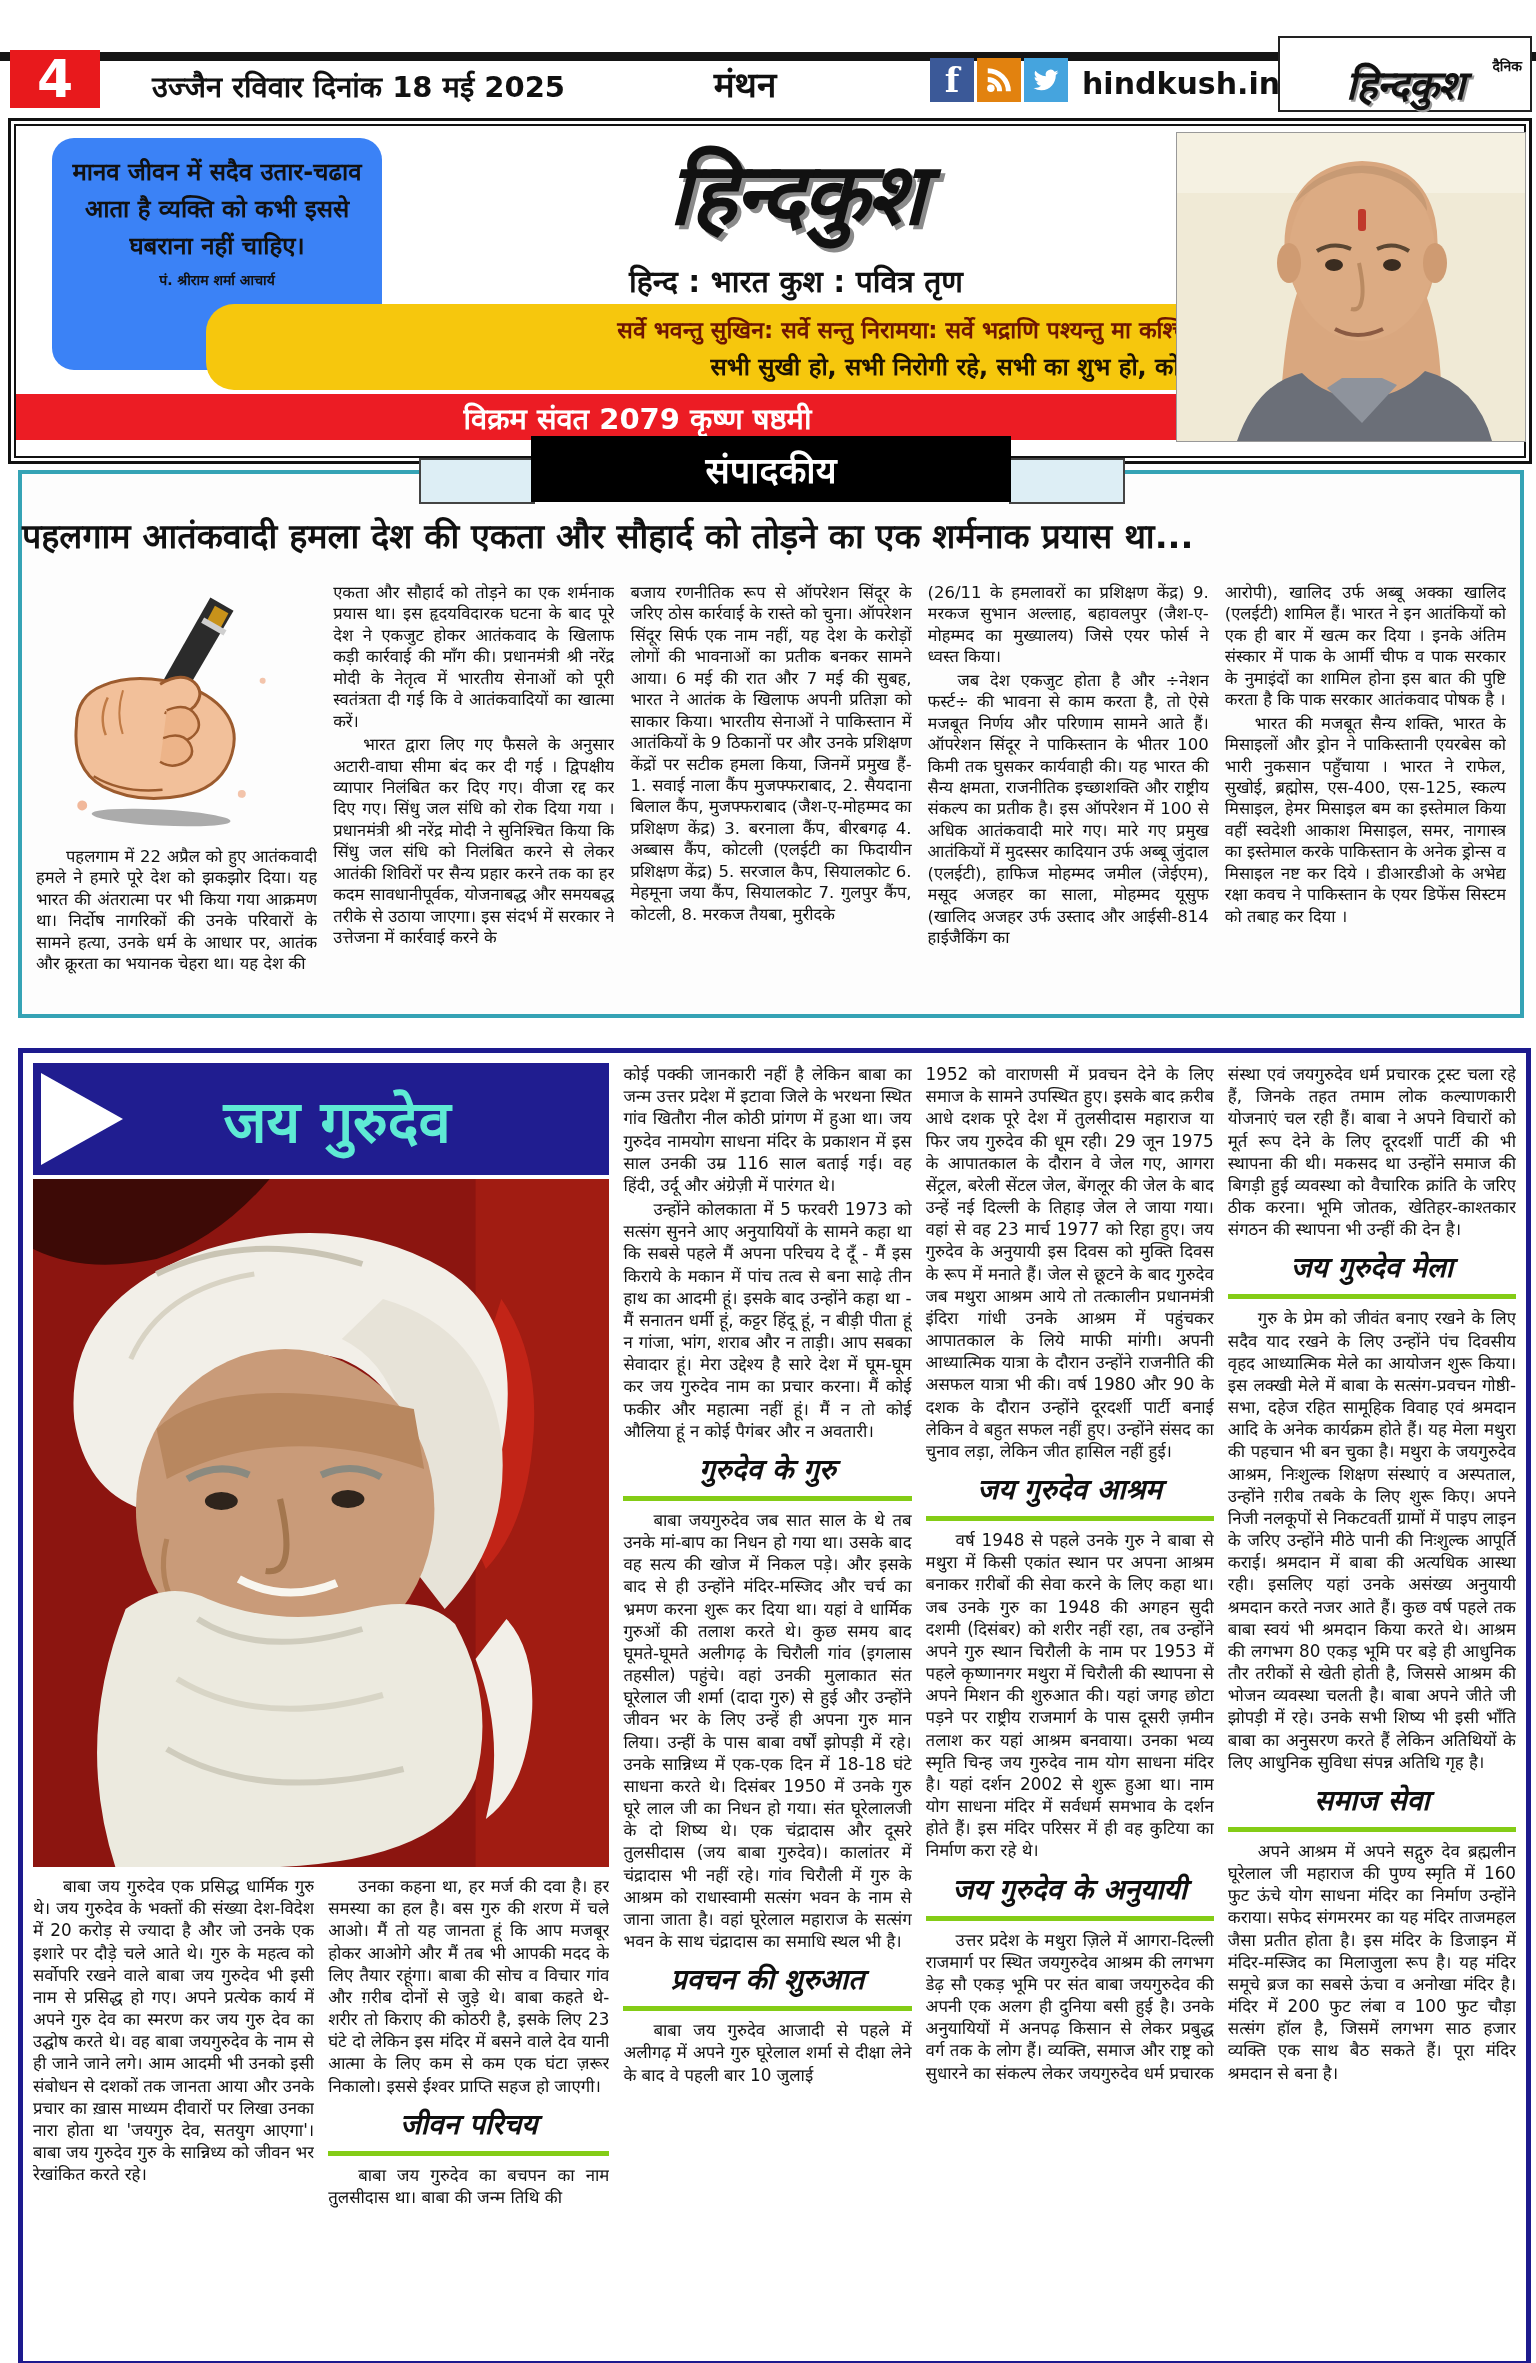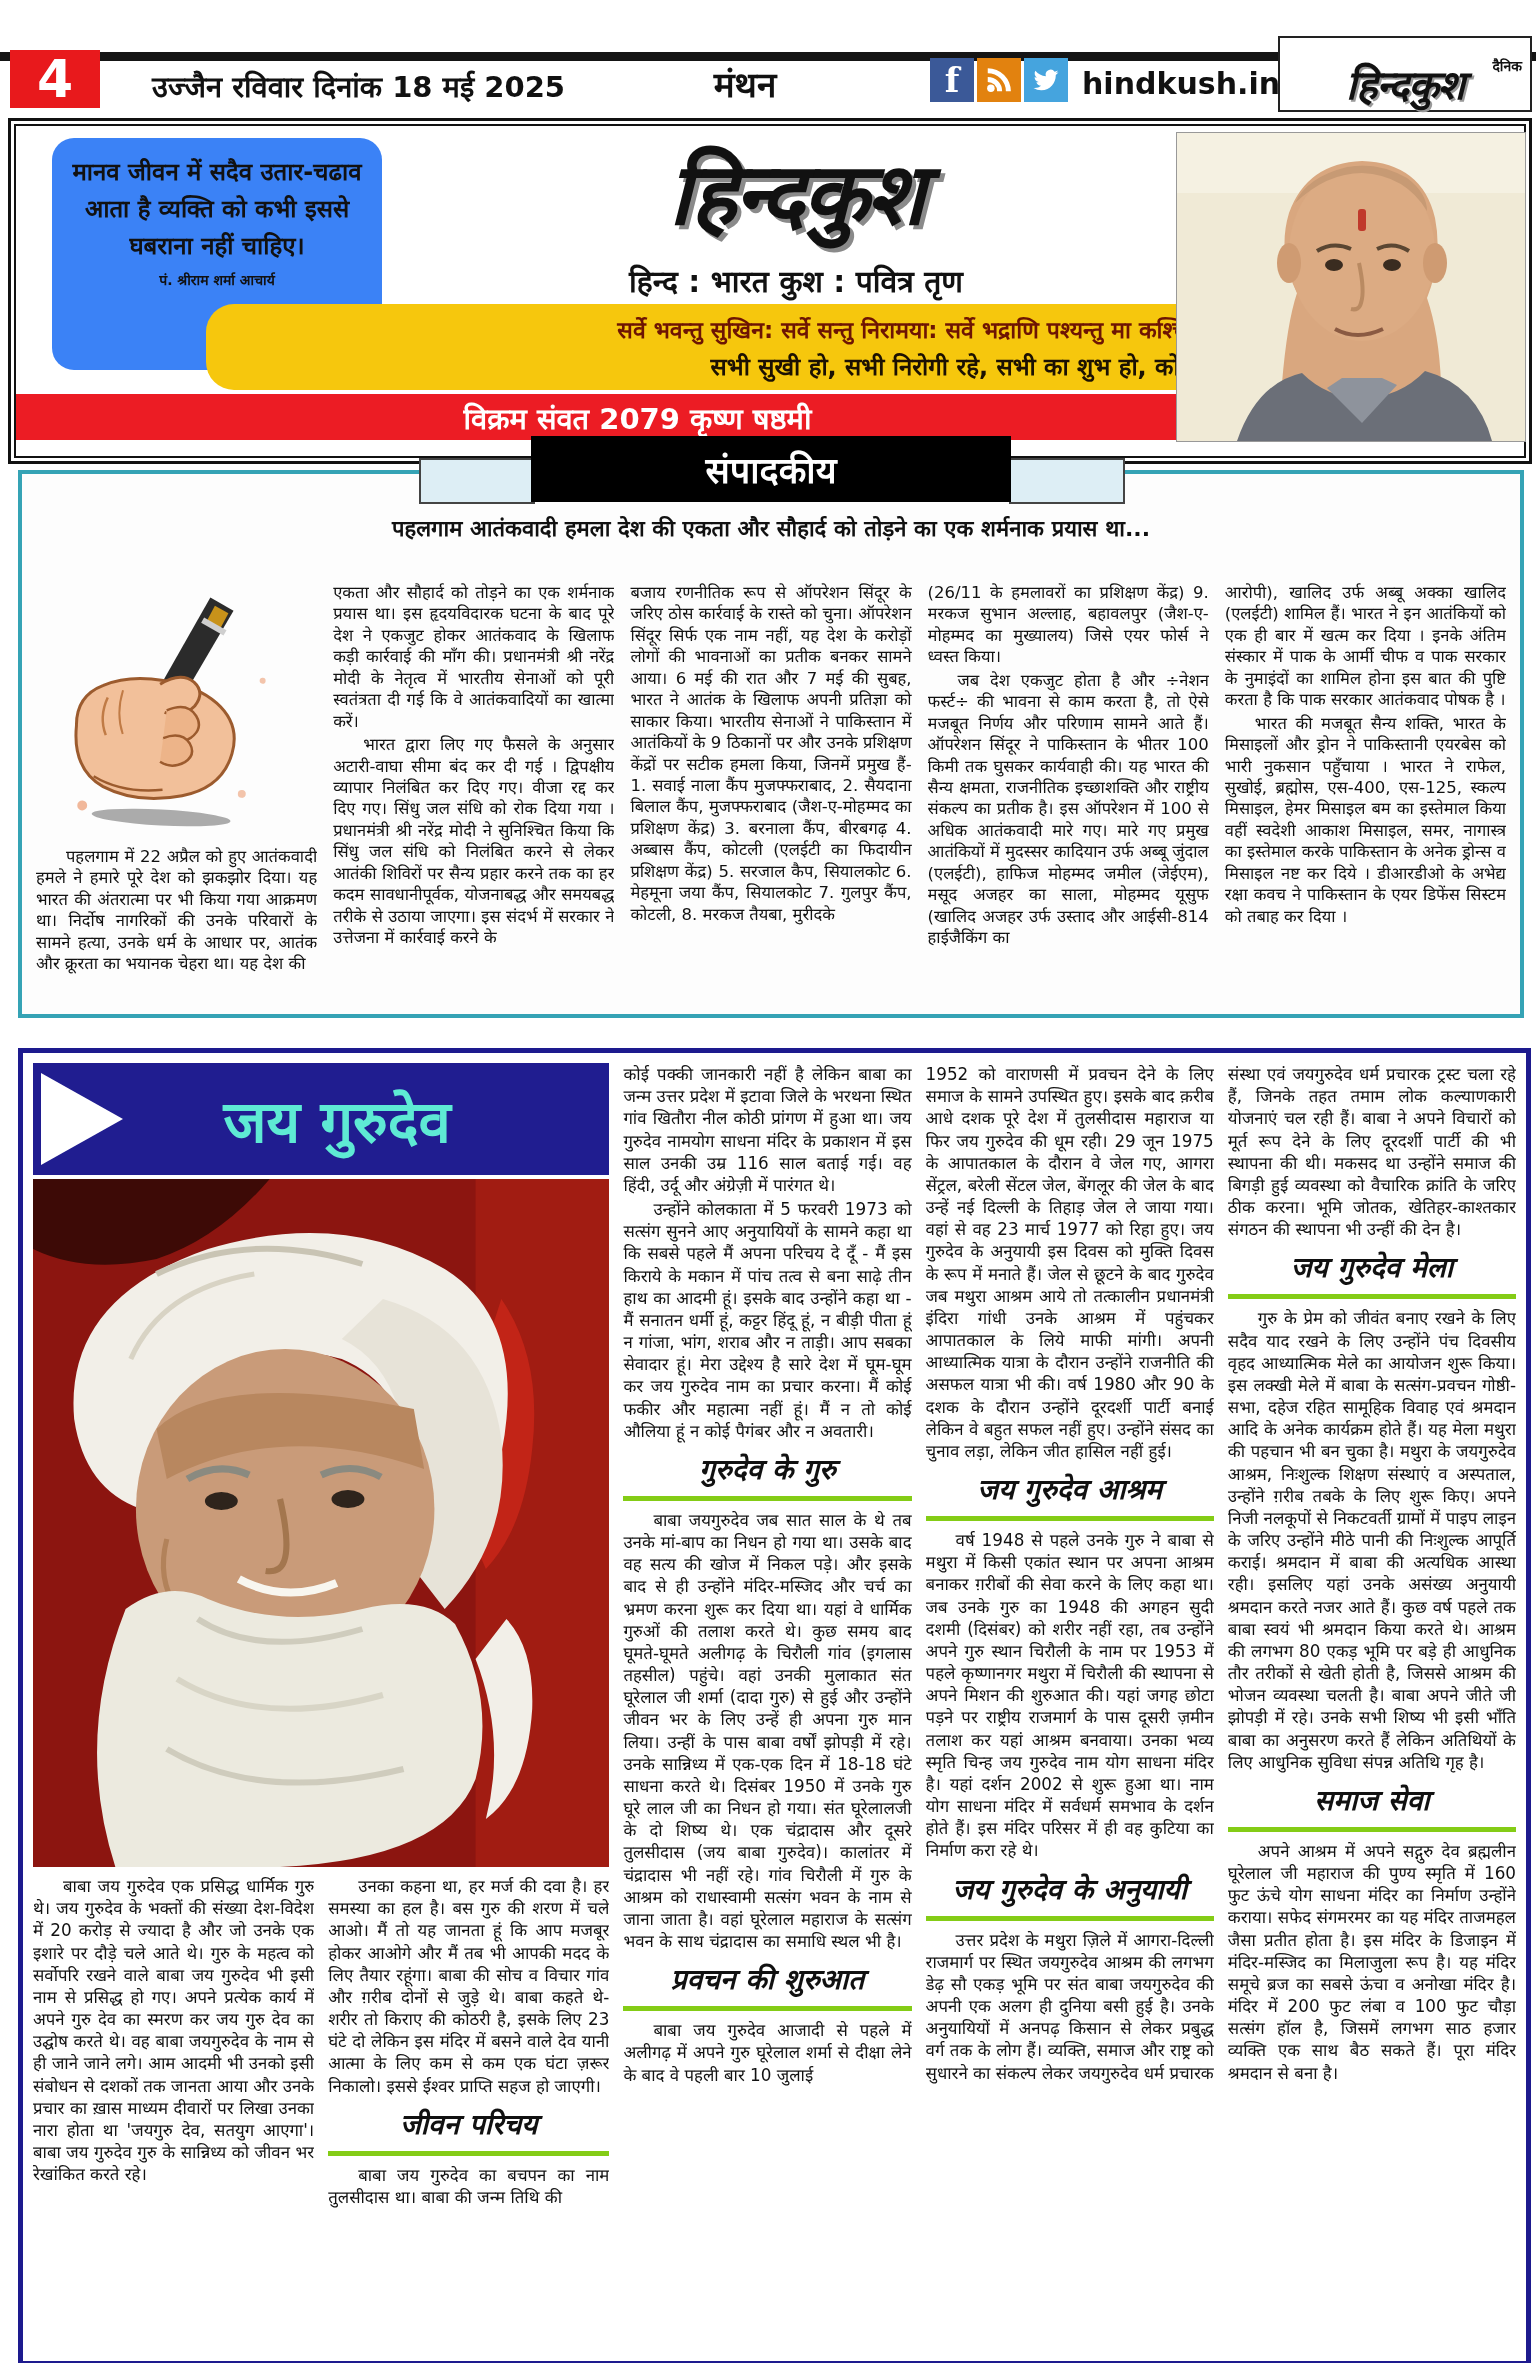--- a/index.html
+++ b/index.html
@@ -36,21 +36,21 @@
   .shloka .s2{font-size:24px;font-weight:bold;color:#1c1102;white-space:nowrap;}
   .calband{position:absolute;left:0px;top:268px;width:1155px;height:46px;background:#ec1c24;color:#fff;
            display:flex;align-items:center;justify-content:center;font-size:29px;font-weight:bold;padding-left:44px;}
   .portrait{position:absolute;left:1160px;top:6px;width:348px;height:308px;border:1px solid #999;overflow:hidden;}
   
   .editorial{position:absolute;left:18px;top:470px;width:1498px;height:540px;border:4px solid #35a3b5;background:#fdfdfd;}
   .tab{position:absolute;top:-16px;width:112px;height:42px;background:#ddeef5;border:2px solid #444;z-index:1;}
   .tab.l{left:calc(50% - 352px);} .tab.r{left:calc(50% + 238px);}
   .ed-label{position:absolute;top:-38px;left:50%;transform:translateX(-50%);width:480px;height:66px;background:#000;
             color:#fff;font-size:36px;font-weight:bold;display:flex;align-items:center;justify-content:center;z-index:2;}
-  .ed-head{position:absolute;left:0;right:0;top:38px;text-align:center;font-size:22px;font-weight:800;white-space:nowrap;}
+  .ed-head{position:absolute;left:0;right:0;top:38px;font-size:34px;font-weight:800;white-space:nowrap;}
   .ed-cols{position:absolute;left:14px;right:14px;top:108px;bottom:8px;display:grid;
            grid-template-columns:repeat(5,1fr);gap:16px;overflow:hidden;}
   .ed-col{font-size:16.5px;line-height:1.3;text-align:justify;overflow:hidden;}
   .ed-col p{margin:0 0 2px 0;text-indent:30px;}
   .ed-col p.cont{text-indent:0;}
   .hand{width:100%;height:258px;display:block;margin-bottom:6px;}
   
   .jg{position:absolute;left:18px;top:1048px;width:1503px;height:1308px;border:5px solid #1d1a8e;background:#fff;}
   .jg-grid{position:absolute;inset:10px;display:grid;grid-template-columns:2fr 1fr 1fr 1fr;gap:14px;overflow:hidden;}
   .jg-left{display:flex;flex-direction:column;overflow:hidden;}

